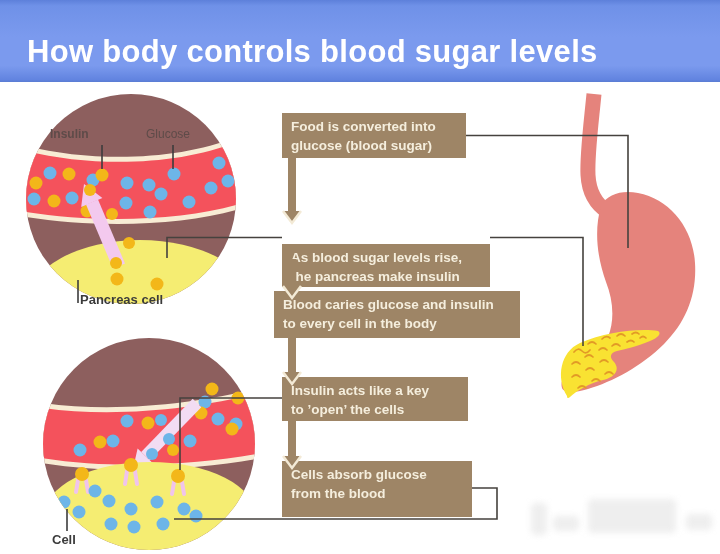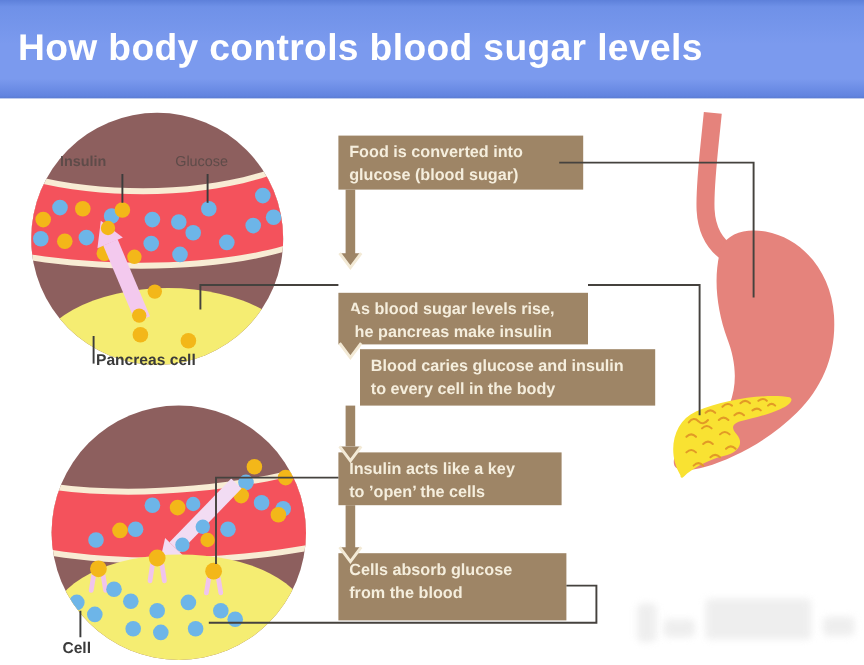--- a/index.html
+++ b/index.html
@@ -6,36 +6,36 @@
   .canvas{
     position:relative;width:720px;height:554px;background:#ffffff;
     overflow:hidden;font-family:"Liberation Sans",sans-serif;
   }
   
   .header{
     position:absolute;left:0;top:0;width:720px;height:82px;
     background:linear-gradient(180deg,#5d80da 0%,#6f91e8 7%,#7b9aee 45%,#7b9aee 80%,#6284e0 97%,#5a7cd2 100%);
   }
   .header h1{
-    margin:0;padding:0 0 0 15px;line-height:80px;font-size:31px;font-weight:bold;
+    margin:12px;padding:0 0 0 15px;line-height:80px;font-size:31px;font-weight:bold;
     color:#ffffff;letter-spacing:.3px;white-space:nowrap;
   }
   
   svg.layer{position:absolute;left:0;top:0;pointer-events:none;}
   .under{z-index:1;}
   .over{z-index:20;}
   
   .step{
     position:absolute;z-index:10;background:#9e8566;color:#f5eedd;
     font-size:13.5px;font-weight:bold;line-height:19px;padding:4px 0 0 9px;
     box-sizing:border-box;white-space:pre-line;
   }
-  .b1{left:282px;top:113px;width:204px;height:45px;}
+  .b1{left:282px;top:113px;width:184px;height:45px;}
   .b2{left:282px;top:216px;width:208px;height:43px;margin-top:28px;}
-  .b3{left:300px;top:291px;width:246px;height:47px;}
+  .b3{left:274px;top:291px;width:246px;height:47px;}
   .b4{left:282px;top:377px;width:186px;height:44px;}
   .b5{left:282px;top:461px;width:190px;height:56px;}
   
   .lbl{position:absolute;z-index:10;white-space:nowrap;}
   .lbl-insulin{left:50px;top:127px;font-size:12px;font-weight:bold;color:#5e4b49;}
   .lbl-glucose{left:146px;top:127px;font-size:12px;font-weight:normal;color:#5e4b49;}
   .lbl-pancreas{left:37px;top:292px;font-size:13px;font-weight:bold;color:#3b3b3b;margin-left:43px;}
   .lbl-cell{left:52px;top:532px;font-size:13px;font-weight:bold;color:#3b3b3b;text-align:center;}
   
   .wm{position:absolute;z-index:5;background:#e9e9e9;filter:blur(3px);opacity:.75;border-radius:4px;}

